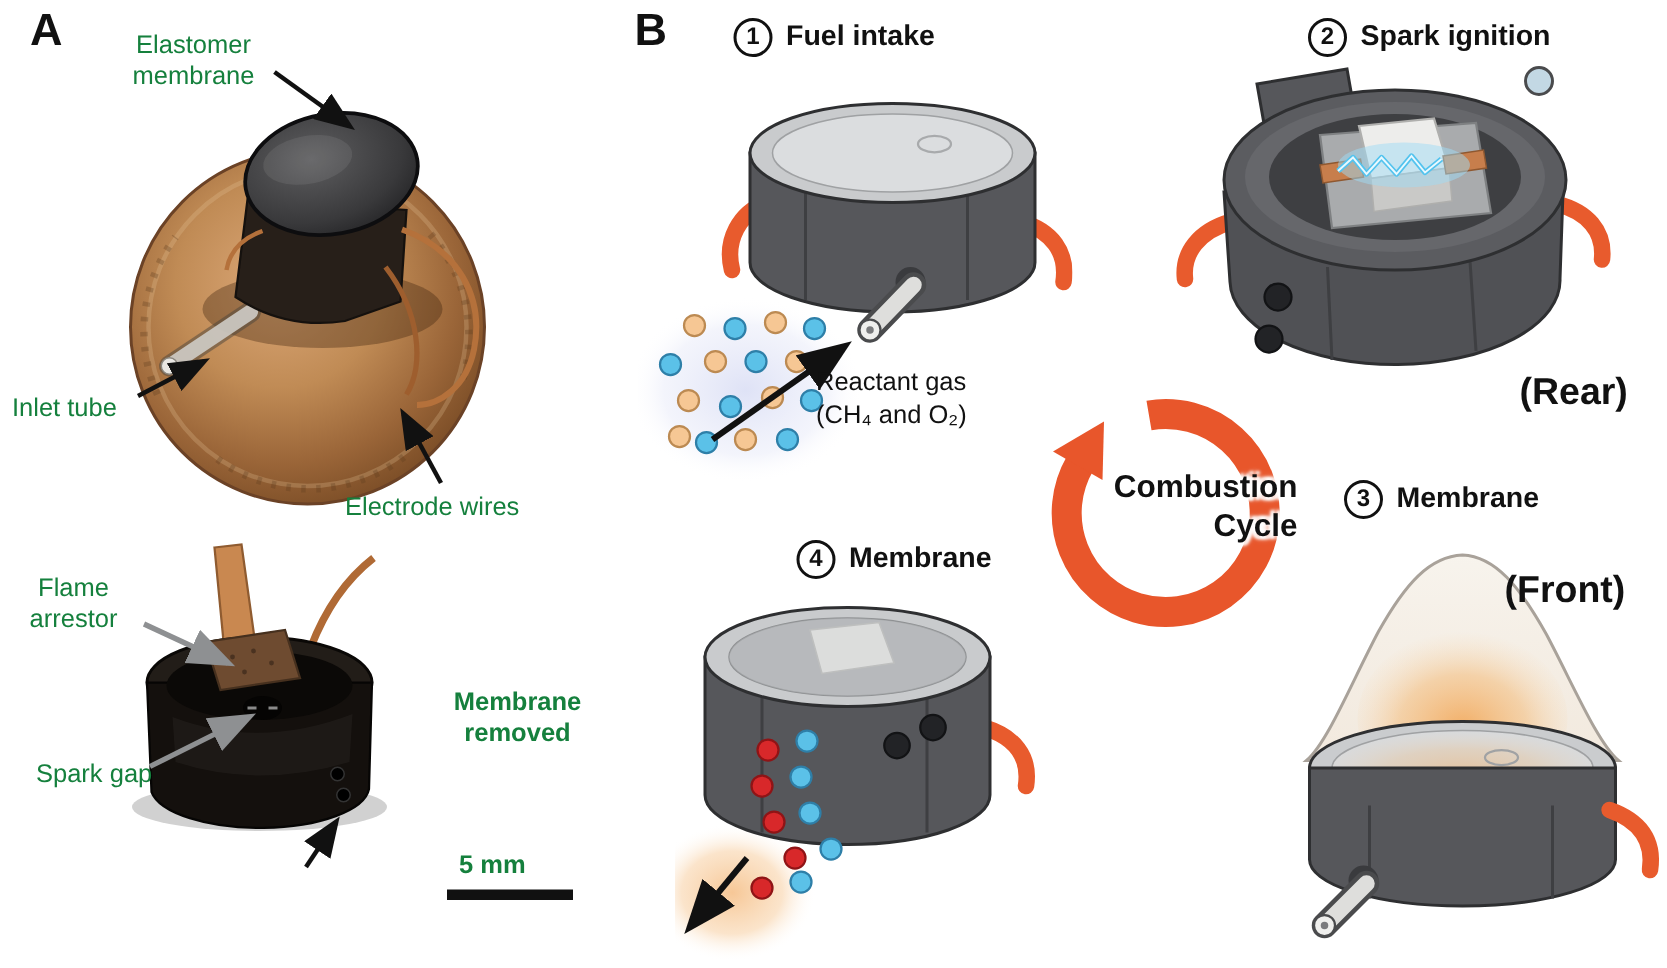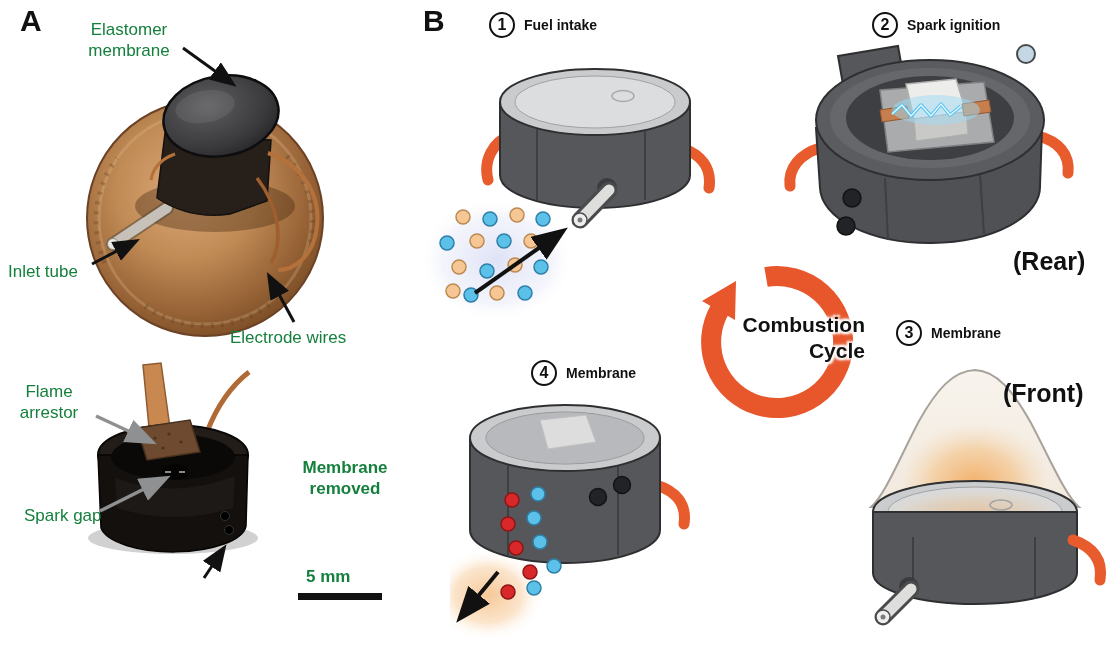--- a/index.html
+++ b/index.html
@@ -7,21 +7,21 @@
     font-family:"Liberation Sans",sans-serif;overflow:hidden}
   #figure{position:relative;width:1111px;height:645px;background:#fff}
   svg.layer{position:absolute;z-index:1}
   .lbl{position:absolute;z-index:10;font-size:17px;line-height:1.22;white-space:pre-line;color:#15803d}
   .center{text-align:center}
   .bold{font-weight:bold}
   .panel-letter{position:absolute;z-index:10;font-size:30px;font-weight:bold}
   .step-title{position:absolute;z-index:10;display:flex;align-items:center;gap:9px}
   .step-num{width:26px;height:26px;border:2.5px solid #111;border-radius:50%;
     display:flex;align-items:center;justify-content:center;font-weight:bold;font-size:16px;background:#fff}
-  .step-text{font-weight:bold;font-size:14px}
+  .step-text{font-weight:bold;font-size:19px}
   .caption{position:absolute;z-index:10;font-size:17px;line-height:1.3;white-space:pre-line}
   .view-label{position:absolute;z-index:10;font-size:25px;font-weight:bold}
   .cycle-text{position:absolute;z-index:10;width:176px;text-align:right;font-size:21px;
     font-weight:bold;line-height:1.25;white-space:pre-line;
     text-shadow:0 0 4px #fff,0 0 6px #fff,2px 2px 2px #fff,-2px -2px 2px #fff,2px -2px 2px #fff,-2px 2px 2px #fff}
   .scalebar{position:absolute;z-index:10;width:84px;height:7px;background:#111}
 </style>
 </head>
 <body>
 
@@ -270,18 +270,20 @@
   </div>
   <div class="step-title" style="left:896px;top:320px">
     <span class="step-num">3</span>
     <span class="step-text">Membrane</span>
   </div>
   <div class="step-title" style="left:531px;top:360px">
     <span class="step-num">4</span>
     <span class="step-text">Membrane</span>
   </div>
 
+  <div class="caption" style="left:544px;top:244px;width:145px">Reactant gas
+(CH₄ and O₂)</div>
   <div class="view-label" style="left:1013px;top:247px">(Rear)</div>
   <div class="view-label" style="left:1003px;top:379px">(Front)</div>
   <div class="cycle-text" style="left:689px;top:312px">Combustion
 Cycle</div>
 
 </div>
 
 </body></html>

